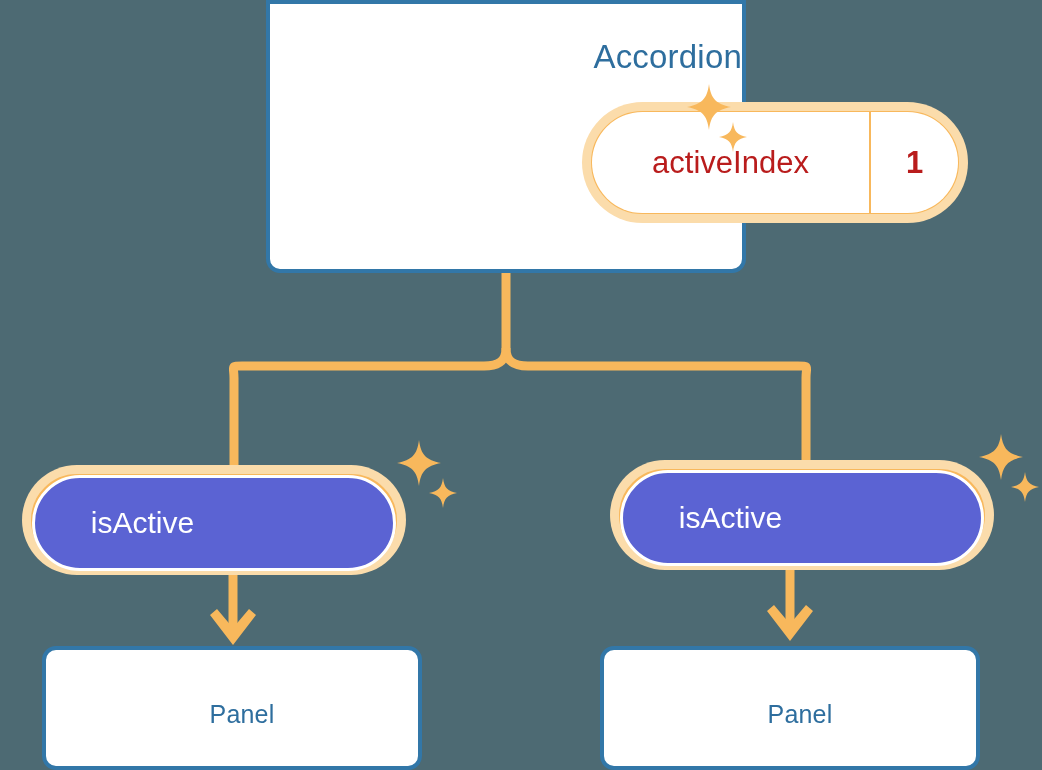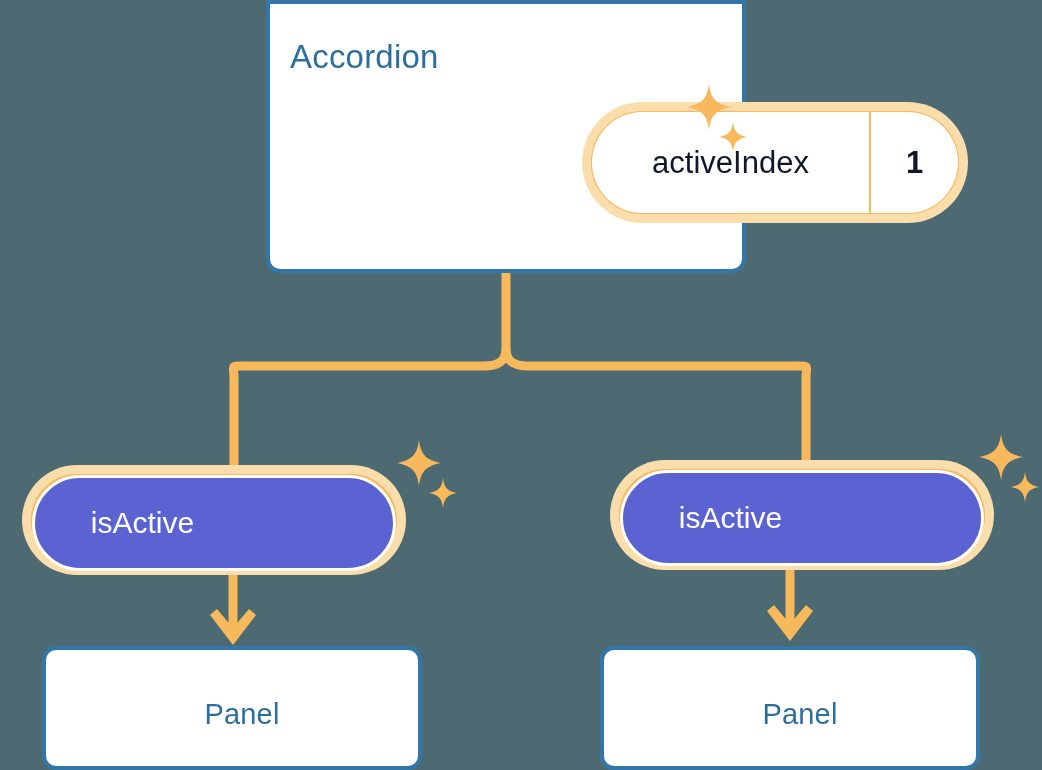--- a/index.html
+++ b/index.html
@@ -36,21 +36,21 @@
     background: #ffffff;
     border: 4px solid #3277a8;
     border-radius: 14px;
     box-sizing: border-box;
   }
   .card-title {
     color: #2e6e9e;
     font-size: 33px;
     font-weight: 400;
     letter-spacing: 0.2px;
-    text-align: left;
+    text-align: right;
     white-space: nowrap;
     padding-left: 20px;
   }
 
   #accordion-card {
     left: 266px;
     top: 0px;
     width: 480px;
     height: 273px;
     border-top-left-radius: 0;
@@ -62,21 +62,21 @@
 
   .panel-card {
     width: 380px;
     height: 124px;
     display: flex;
     align-items: center;
     justify-content: center;
   }
   #panel-left  { left: 42px;  top: 646px; }
   #panel-right { left: 600px; top: 646px; }
-  .panel-card .card-title { font-size: 29px; margin-top: 12px; }
+  .panel-card .card-title { font-size: 25px; margin-top: 12px; }
 
   
   .pill {
     position: absolute;
     border-radius: 999px;
     box-sizing: border-box;
     display: flex;
     align-items: stretch;
   }
   
@@ -115,21 +115,21 @@
     box-sizing: border-box;
     white-space: nowrap;
   }
 
   
   .pill-white {
     background: #ffffff;
   }
   .pill-white .pill-inner { background: #ffffff; }
   .pill-white .pill-key,
-  .pill-white .pill-val { color: #0f172a; }
+  .pill-white .pill-val { color: #b91c1c; }
   .pill-white .pill-val { border-left: 2px solid #f8b85c; }
 
   
   .pill-purple {
     background: #5b63d3;
   }
   .pill-purple .pill-inner {
     background: #5b63d3;
     border: 3px solid #ffffff;
     border-radius: 999px;

